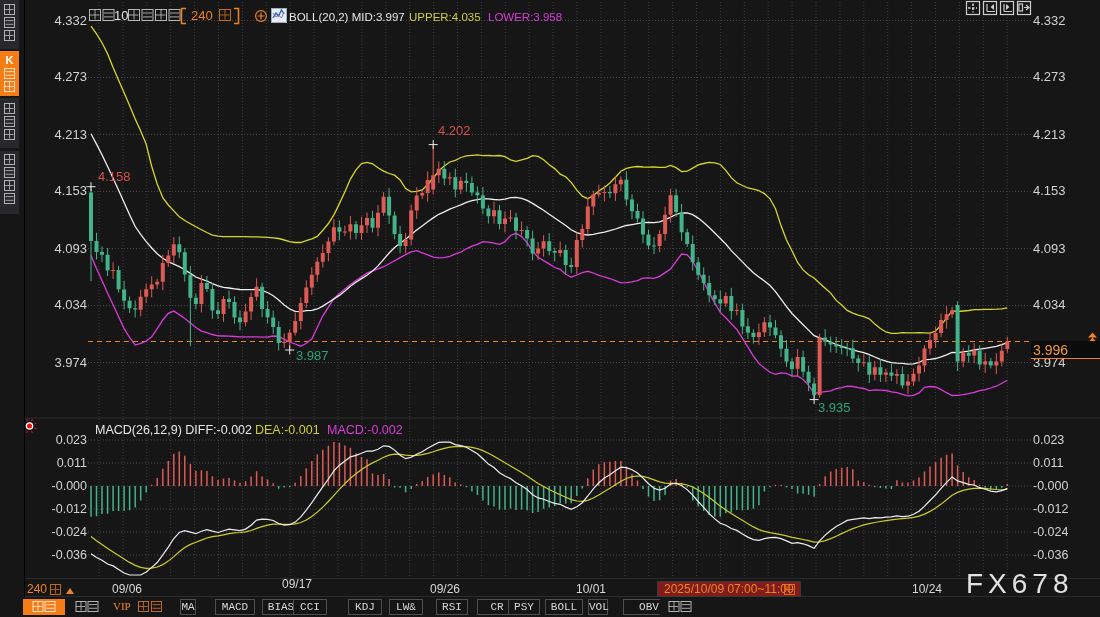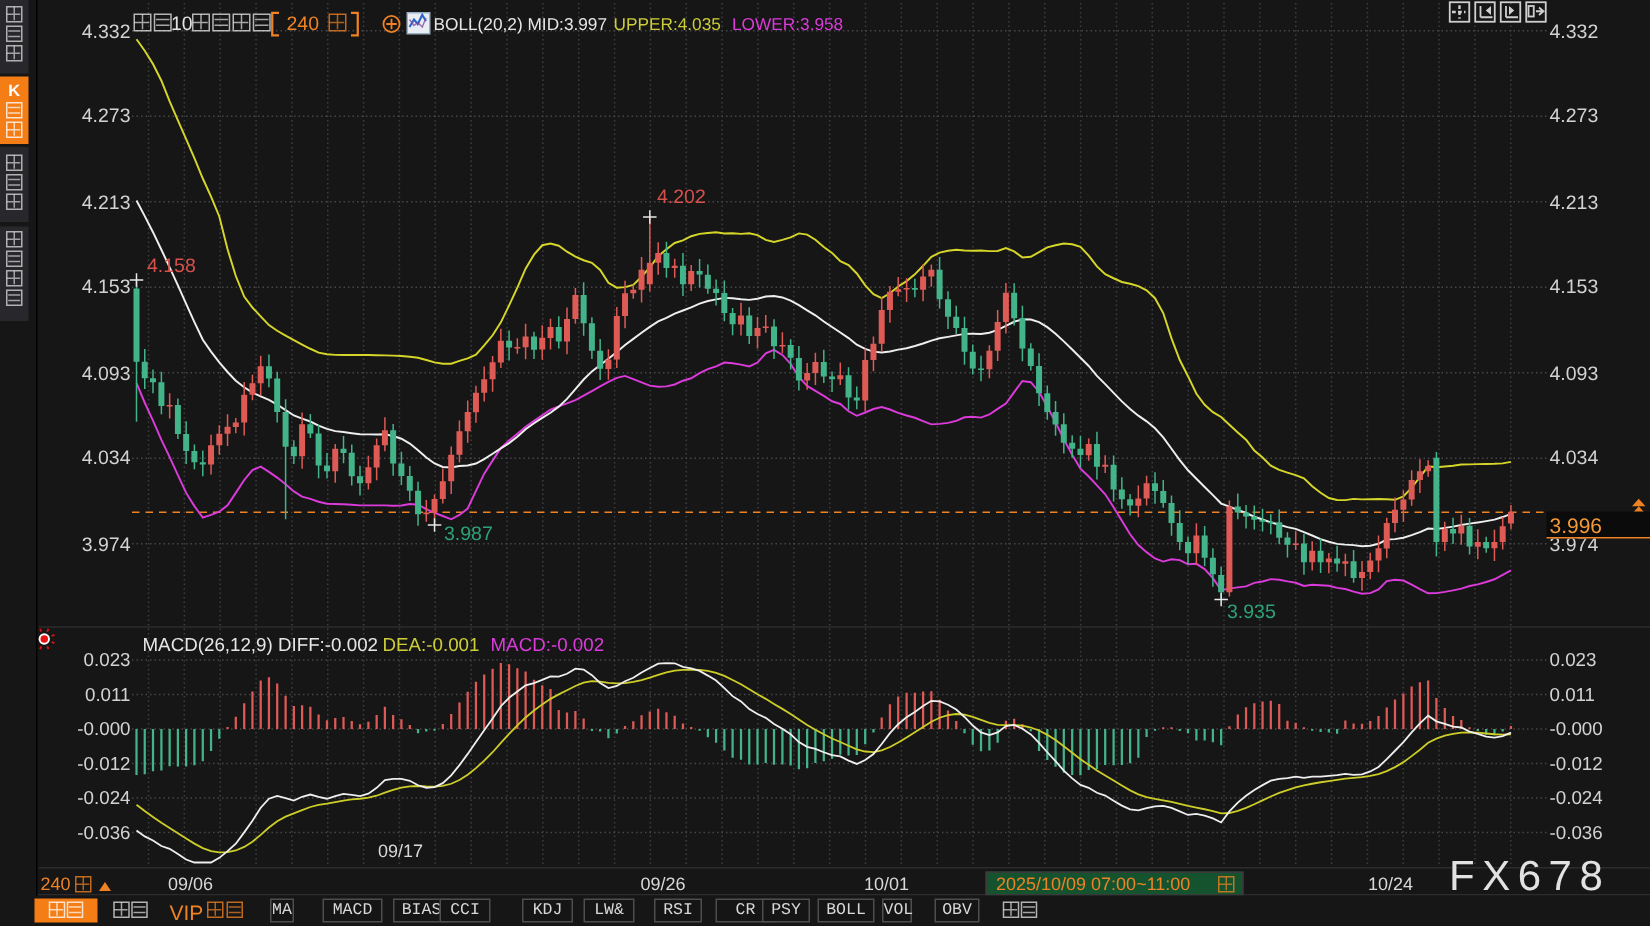--- a/index.html
+++ b/index.html
@@ -107,25 +107,25 @@
     <div style="position:absolute;left:1031px;top:341px;width:69px;height:18px;background:#0b0b0b;border-bottom:1.5px solid #ef8224">
       <div style="position:absolute;left:2px;top:1px;color:#f09a3a;font-size:14px">3.996</div>
     </div>
     <div class="dlab" style="left:27px;top:583px;color:#ef8224;font-size:12px">240</div>
     <svg width="26" height="14" style="position:absolute;left:50px;top:583px">
       <rect x="0.5" y="1.5" width="10.0" height="10.0" fill="none" stroke="#ef8224" stroke-width="1" opacity="0.78"></rect>
       <path d="M0.5 6.5h9.0M5.5 1.5v9.0" stroke="#ef8224" stroke-width="1" opacity="0.70"></path>
       <path d="M16 11l4-6 4 6Z" fill="#ef8224"></path>
     </svg>
     <div class="dlab" style="left:82px;top:583px;width:60px;text-align:right">09/06</div>
-    <div class="dlab" style="left:252px;top:561px;width:60px;text-align:left">09/17</div>
-    <div class="dlab" style="left:397px;top:583px;width:60px;text-align:right">09/26</div>
+    <div class="dlab" style="left:252px;top:578px;width:60px;text-align:right">09/17</div>
+    <div class="dlab" style="left:415px;top:583px;width:60px;text-align:center">09/26</div>
     <div class="dlab" style="left:561px;top:583px;width:60px;text-align:center">10/01</div>
     <div class="dlab" style="left:897px;top:583px;width:60px;text-align:center">10/24</div>
-    <div style="position:absolute;left:657px;top:581px;width:172px;height:16px;background:#14532d;border:1px solid #3a3a3a">
+    <div style="position:absolute;left:657px;top:581px;width:144px;height:16px;background:#7f1d1d;border:1px solid #3a3a3a">
       <div style="position:absolute;left:6px;top:1px;color:#ef8224;font-size:12px;line-height:13px">2025/10/09 07:00~11:00</div>
       <svg width="14" height="14" style="position:absolute;right:3px;top:1px">
         <rect x="1.5" y="1.5" width="10.0" height="10.0" fill="none" stroke="#ef8224" stroke-width="1" opacity="0.78"></rect>
         <path d="M1.5 6.5h9.0M6.5 1.5v9.0" stroke="#ef8224" stroke-width="1" opacity="0.70"></path>
       </svg>
     </div>
     <div style="position:absolute;left:966px;top:568px;color:#e2e2e2;font-size:28px;letter-spacing:5px;font-family:'Liberation Sans',sans-serif">FX678</div>
     <div style="position:absolute;left:0;top:0;width:25px;height:617px;background:#161616;border-right:1px solid #000"></div>
     <div style="position:absolute;left:0;top:0px;width:19px;height:49px;background:#28282c;overflow:hidden">
       <svg width="19" height="200" style="position:absolute;left:0;top:0">
@@ -179,40 +179,40 @@
     </div>
     <div style="position:absolute;left:67px;top:599px;width:40px;height:16px;background:#161616;">
       <svg width="40" height="16" style="position:absolute;left:0;top:0">
         <rect x="9.0" y="2.5" width="10.0" height="10.0" fill="none" stroke="#e0e0e0" stroke-width="1" opacity="0.78"></rect>
         <path d="M9.0 7.5h9.0M14.0 2.5v9.0" stroke="#e0e0e0" stroke-width="1" opacity="0.70"></path>
         <rect x="21.0" y="2.5" width="10.0" height="10.0" fill="none" stroke="#e0e0e0" stroke-width="1" opacity="0.78"></rect>
         <path d="M22.0 5.6h8.0M22.0 9.3h8.0" stroke="#e0e0e0" stroke-width="1" opacity="0.70"></path>
       </svg>
     </div>
     <div style="position:absolute;left:109px;top:599px;width:62px;height:16px;background:#161616">
-      <div style="position:absolute;left:4px;top:1px;color:#ef8224;font-size:14px;font-family:Liberation Sans, sans-serif">VIP</div>
+      <div style="position:absolute;left:4px;top:1px;color:#ef8224;font-size:11px;font-family:Liberation Serif, serif">VIP</div>
       <svg width="30" height="16" style="position:absolute;left:28px;top:0">
         <rect x="1.5" y="2.5" width="10.0" height="10.0" fill="none" stroke="#ef8224" stroke-width="1" opacity="0.78"></rect>
         <path d="M1.5 7.5h9.0M6.5 2.5v9.0" stroke="#ef8224" stroke-width="1" opacity="0.70"></path>
         <rect x="14.5" y="2.5" width="10.0" height="10.0" fill="none" stroke="#ef8224" stroke-width="1" opacity="0.78"></rect>
         <path d="M15.5 5.6h8.0M15.5 9.3h8.0" stroke="#ef8224" stroke-width="1" opacity="0.70"></path>
       </svg>
     </div>
     <div class="btn" style="left:180px;width:16px">MA</div>
     <div class="btn" style="left:215px;width:40px">MACD</div>
     <div class="btn" style="left:262px;width:38px">BIAS</div>
     <div class="btn" style="left:293px;width:34px">CCI</div>
     <div class="btn" style="left:348px;width:34px">KDJ</div>
     <div class="btn" style="left:389px;width:34px">LW&amp;</div>
     <div class="btn" style="left:436px;width:32px">RSI</div>
     <div class="btn" style="left:477px;width:40px">CR</div>
     <div class="btn" style="left:508px;width:32px">PSY</div>
     <div class="btn" style="left:545px;width:38px">BOLL</div>
     <div class="btn" style="left:588px;width:20px">VOL</div>
-    <div class="btn" style="left:623px;width:30px">OBV</div>
+    <div class="btn" style="left:623px;width:52px">OBV</div>
     <div style="position:absolute;left:660px;top:599px;width:40px;height:16px;background:#161616;">
       <svg width="40" height="16" style="position:absolute;left:0;top:0">
         <rect x="9.0" y="2.5" width="10.0" height="10.0" fill="none" stroke="#e0e0e0" stroke-width="1" opacity="0.78"></rect>
         <path d="M9.0 7.5h9.0M14.0 2.5v9.0" stroke="#e0e0e0" stroke-width="1" opacity="0.70"></path>
         <rect x="21.0" y="2.5" width="10.0" height="10.0" fill="none" stroke="#e0e0e0" stroke-width="1" opacity="0.78"></rect>
         <path d="M22.0 5.6h8.0M22.0 9.3h8.0" stroke="#e0e0e0" stroke-width="1" opacity="0.70"></path>
       </svg>
     </div>
   </div>
 </body></html>

